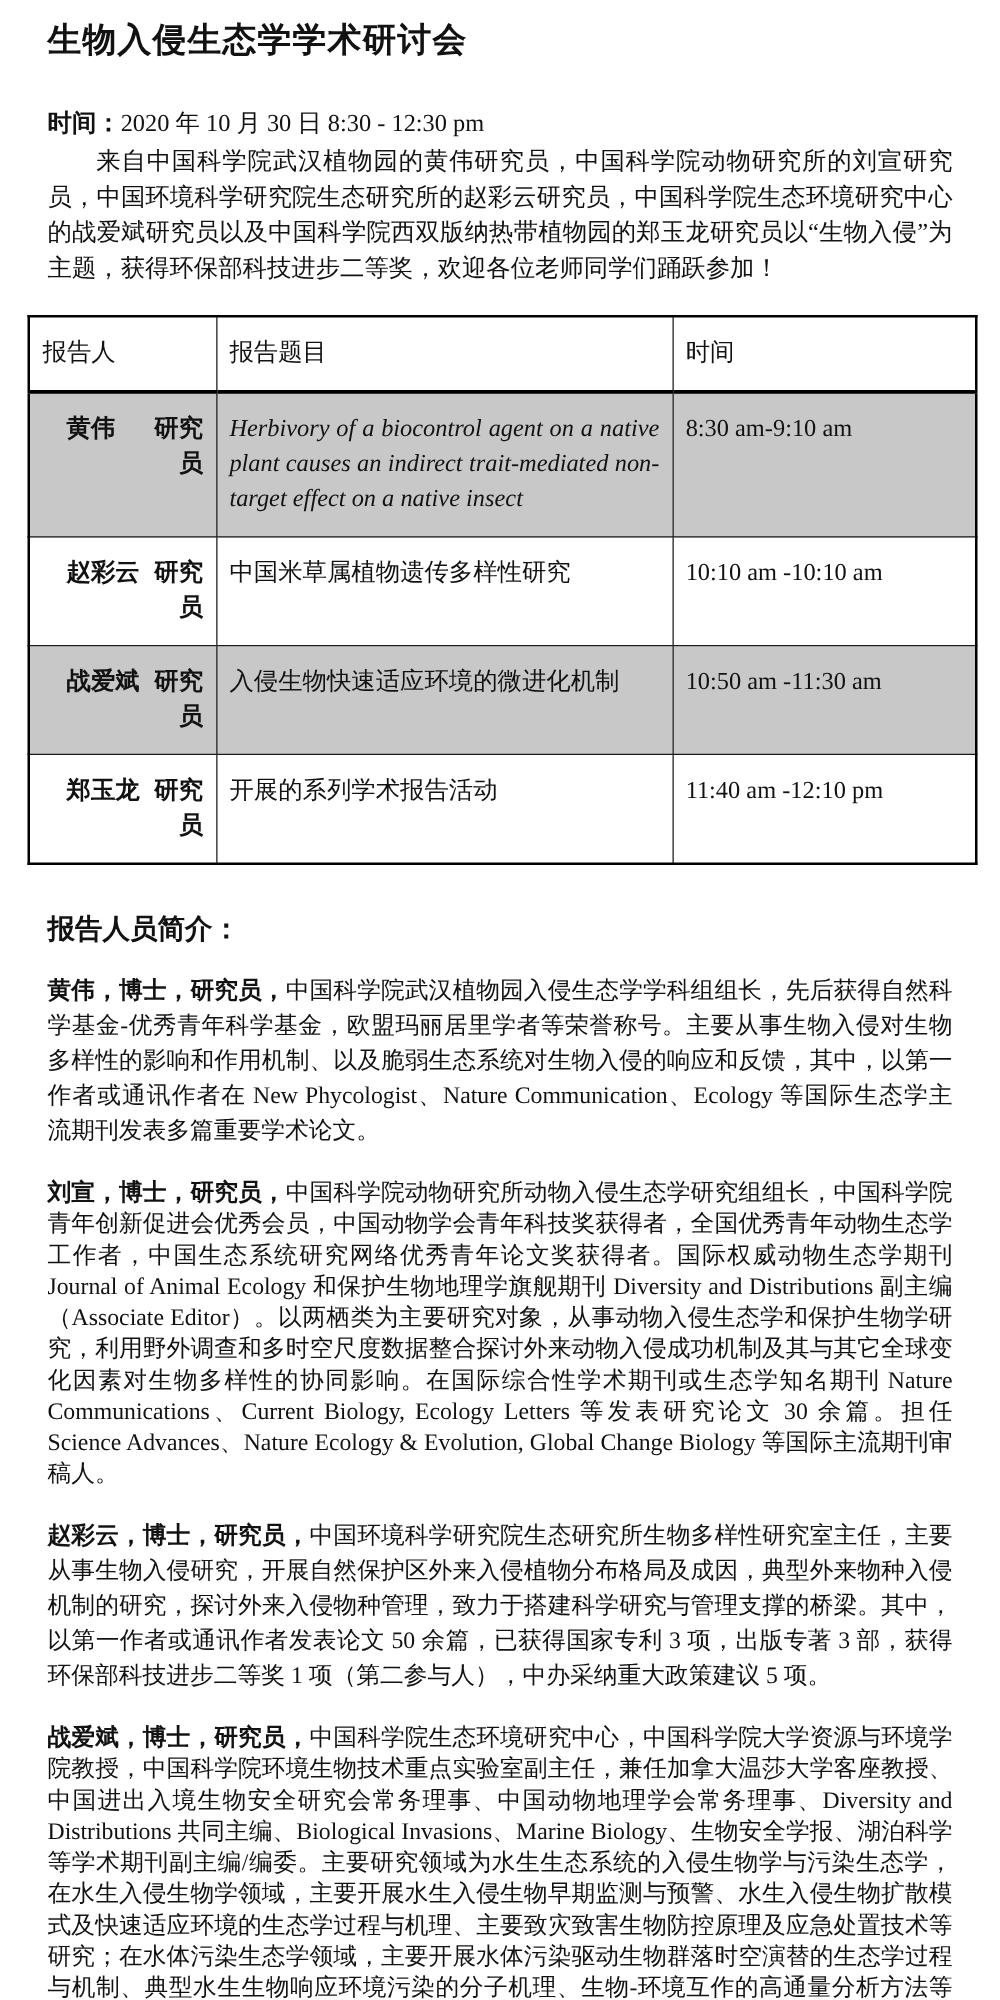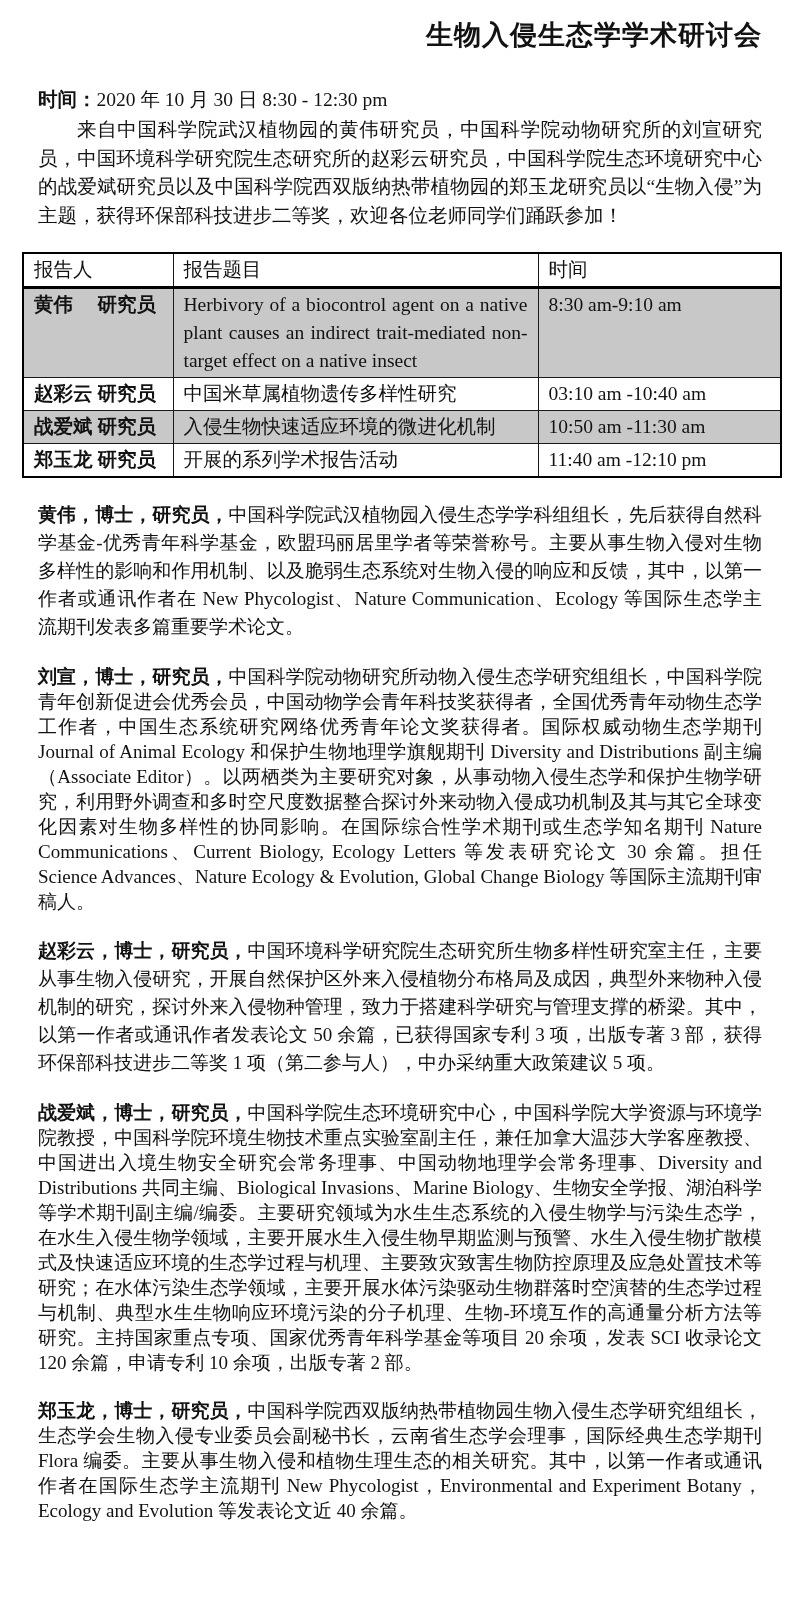--- a/index.html
+++ b/index.html
@@ -4,23 +4,23 @@
 <style>
   html, body { margin: 0; padding: 0; background: #ffffff; }
   body {
     width: 800px; height: 1600px; overflow: hidden;
     color: #121212;
     font-family: "Liberation Serif", "DejaVu Serif", serif;
   }
   .page { box-sizing: border-box; width: 800px; height: 1600px; padding: 12px 38px 0 38px; }
 
   .doc-title {
-    font-family: Liberation Serif, serif;
+    font-family: Liberation Mono, monospace;
     font-weight: 700; font-size: 27px; line-height: 34px;
-    text-align: right; margin: 6px 0 0 0; letter-spacing: 1px;
+    text-align: left; margin: 6px 0 0 0; letter-spacing: 1px;
   }
 
   .info-block { margin-top: 32px; font-size: 19.5px; line-height: 30px; }
   .info-line .label {
     font-family: "Liberation Sans", "DejaVu Sans", sans-serif;
     font-weight: 700;
   }
   .intro {
     margin: 1px 0 0 0; font-size: 19.5px; line-height: 28.5px;
     text-align: justify; text-indent: 2em;
@@ -28,31 +28,32 @@
 
   table.schedule {
     border-collapse: collapse; table-layout: fixed;
     width: 758px; margin: 22px 0 0 -16px;
     font-size: 19.5px; border: 2px solid #000;
   }
   .schedule col.c1 { width: 150px; }
   .schedule col.c2 { width: 365px; }
   .schedule col.c3 { width: 243px; }
   .schedule th, .schedule td {
-    border: 1.5px solid #1a1a1a; padding: 2px 10px;
+    border: 1.5px solid #1a1a1a; padding: 15px 10px;
     vertical-align: top; text-align: left; font-weight: 400;
     line-height: 28px;
   }
   .schedule thead th { background: #ffffff; border-bottom: 3px solid #000; }
   .schedule tbody tr:nth-child(odd) td { background: #c8c8c8; }
   .schedule td.speaker {
-    font-family: Liberation Serif, serif;
+    font-family: Liberation Mono, monospace;
     font-weight: 700;
+    text-align: right;
   }
-  .schedule td.topic.en { text-align: justify; }
+  .schedule td.topic.en { text-align: justify; font-style: italic; }
   .schedule td.time { white-space: nowrap; }
   .schedule tbody tr.tall td { height: 82px; }
   .schedule tbody tr.mid td { height: 54px; }
 
   .section-heading {
     font-family: "Liberation Sans", "DejaVu Sans", sans-serif;
     font-weight: 700; font-size: 22px; line-height: 26px;
     margin: 38px 0 0 0;
   }
   p.bio {
@@ -94,35 +95,36 @@
     </thead>
     <tbody>
       <tr class="tall">
         <td class="speaker">黄伟　 研究员</td>
         <td class="topic en">Herbivory of a biocontrol agent on a native plant causes an indirect trait-mediated non-target effect on a native insect</td>
         <td class="time">8:30 am-9:10 am</td>
       </tr>
       <tr>
         <td class="speaker">赵彩云 研究员</td>
         <td class="topic">中国米草属植物遗传多样性研究</td>
-        <td class="time">03:10 am -10:40 am</td>
+        <td class="time">10:10 am -10:10 am</td>
       </tr>
       <tr>
         <td class="speaker">战爱斌 研究员</td>
         <td class="topic">入侵生物快速适应环境的微进化机制</td>
         <td class="time">10:50 am -11:30 am</td>
       </tr>
       <tr>
         <td class="speaker">郑玉龙 研究员</td>
         <td class="topic">开展的系列学术报告活动</td>
         <td class="time">11:40 am -12:10 pm</td>
       </tr>
     </tbody>
   </table>
 
+  <div class="section-heading">报告人员简介：</div>
 
   <p class="bio lh28"><span class="bio-name">黄伟，博士，研究员，</span><span class="bio-text">中国科学院武汉植物园入侵生态学学科组组长，先后获得自然科学基金-优秀青年科学基金，欧盟玛丽居里学者等荣誉称号。主要从事生物入侵对生物多样性的影响和作用机制、以及脆弱生态系统对生物入侵的响应和反馈，其中，以第一作者或通讯作者在 New Phycologist、Nature Communication、Ecology 等国际生态学主流期刊发表多篇重要学术论文。</span></p>
 
   <p class="bio lh25"><span class="bio-name">刘宣，博士，研究员，</span><span class="bio-text">中国科学院动物研究所动物入侵生态学研究组组长，中国科学院青年创新促进会优秀会员，中国动物学会青年科技奖获得者，全国优秀青年动物生态学工作者，中国生态系统研究网络优秀青年论文奖获得者。国际权威动物生态学期刊 Journal of Animal Ecology 和保护生物地理学旗舰期刊 Diversity and Distributions 副主编（Associate Editor）。以两栖类为主要研究对象，从事动物入侵生态学和保护生物学研究，利用野外调查和多时空尺度数据整合探讨外来动物入侵成功机制及其与其它全球变化因素对生物多样性的协同影响。在国际综合性学术期刊或生态学知名期刊 Nature Communications、Current Biology, Ecology Letters 等发表研究论文 30 余篇。担任 Science Advances、Nature Ecology &amp; Evolution, Global Change Biology 等国际主流期刊审稿人。</span></p>
 
   <p class="bio lh28"><span class="bio-name">赵彩云，博士，研究员，</span><span class="bio-text">中国环境科学研究院生态研究所生物多样性研究室主任，主要从事生物入侵研究，开展自然保护区外来入侵植物分布格局及成因，典型外来物种入侵机制的研究，探讨外来入侵物种管理，致力于搭建科学研究与管理支撑的桥梁。其中，以第一作者或通讯作者发表论文 50 余篇，已获得国家专利 3 项，出版专著 3 部，获得环保部科技进步二等奖 1 项（第二参与人），中办采纳重大政策建议 5 项。</span></p>
 
   <p class="bio lh25"><span class="bio-name">战爱斌，博士，研究员，</span><span class="bio-text">中国科学院生态环境研究中心，中国科学院大学资源与环境学院教授，中国科学院环境生物技术重点实验室副主任，兼任加拿大温莎大学客座教授、中国进出入境生物安全研究会常务理事、中国动物地理学会常务理事、Diversity and Distributions 共同主编、Biological Invasions、Marine Biology、生物安全学报、湖泊科学等学术期刊副主编/编委。主要研究领域为水生生态系统的入侵生物学与污染生态学，在水生入侵生物学领域，主要开展水生入侵生物早期监测与预警、水生入侵生物扩散模式及快速适应环境的生态学过程与机理、主要致灾致害生物防控原理及应急处置技术等研究；在水体污染生态学领域，主要开展水体污染驱动生物群落时空演替的生态学过程与机制、典型水生生物响应环境污染的分子机理、生物-环境互作的高通量分析方法等研究。主持国家重点专项、国家优秀青年科学基金等项目 20 余项，发表 SCI 收录论文 120 余篇，申请专利 10 余项，出版专著 2 部。</span></p>
 
   <p class="bio lh25"><span class="bio-name">郑玉龙，博士，研究员，</span><span class="bio-text">中国科学院西双版纳热带植物园生物入侵生态学研究组组长，生态学会生物入侵专业委员会副秘书长，云南省生态学会理事，国际经典生态学期刊 Flora 编委。主要从事生物入侵和植物生理生态的相关研究。其中，以第一作者或通讯作者在国际生态学主流期刊 New Phycologist，Environmental and Experiment Botany，Ecology and Evolution 等发表论文近 40 余篇。</span></p>

